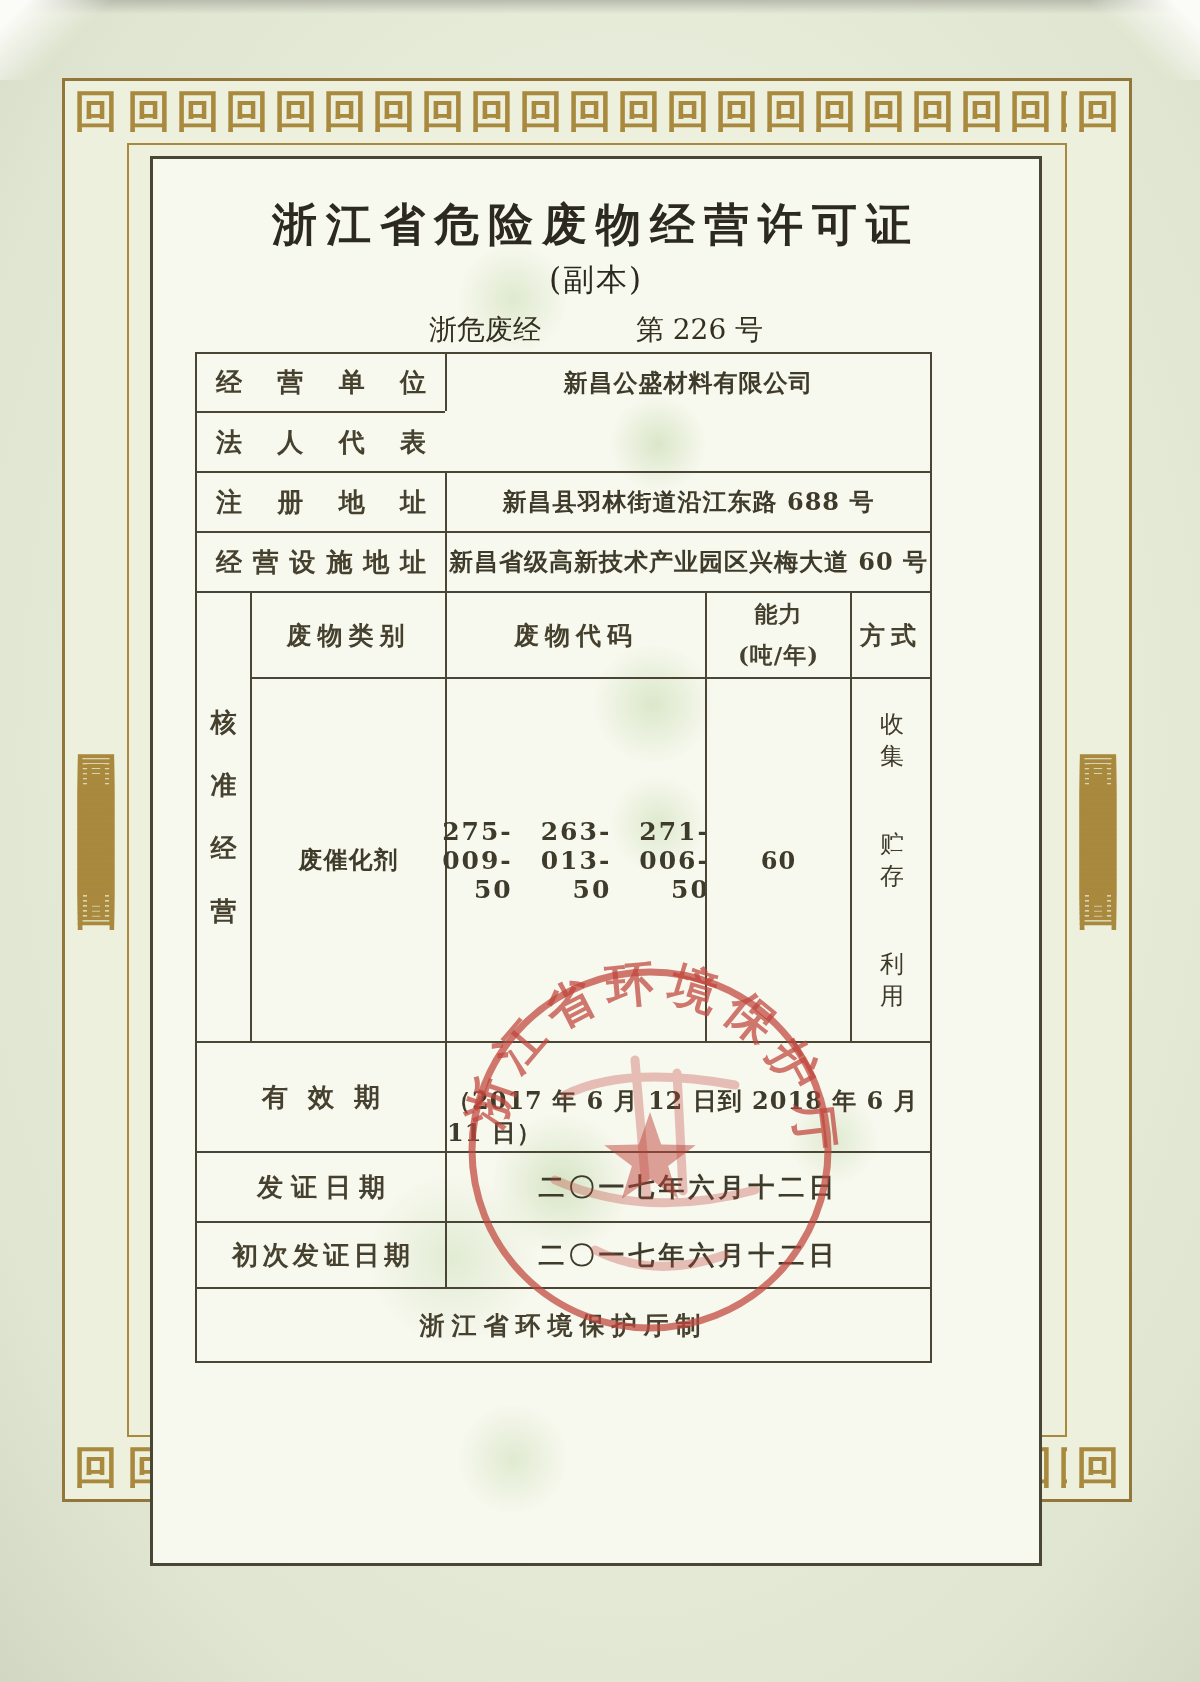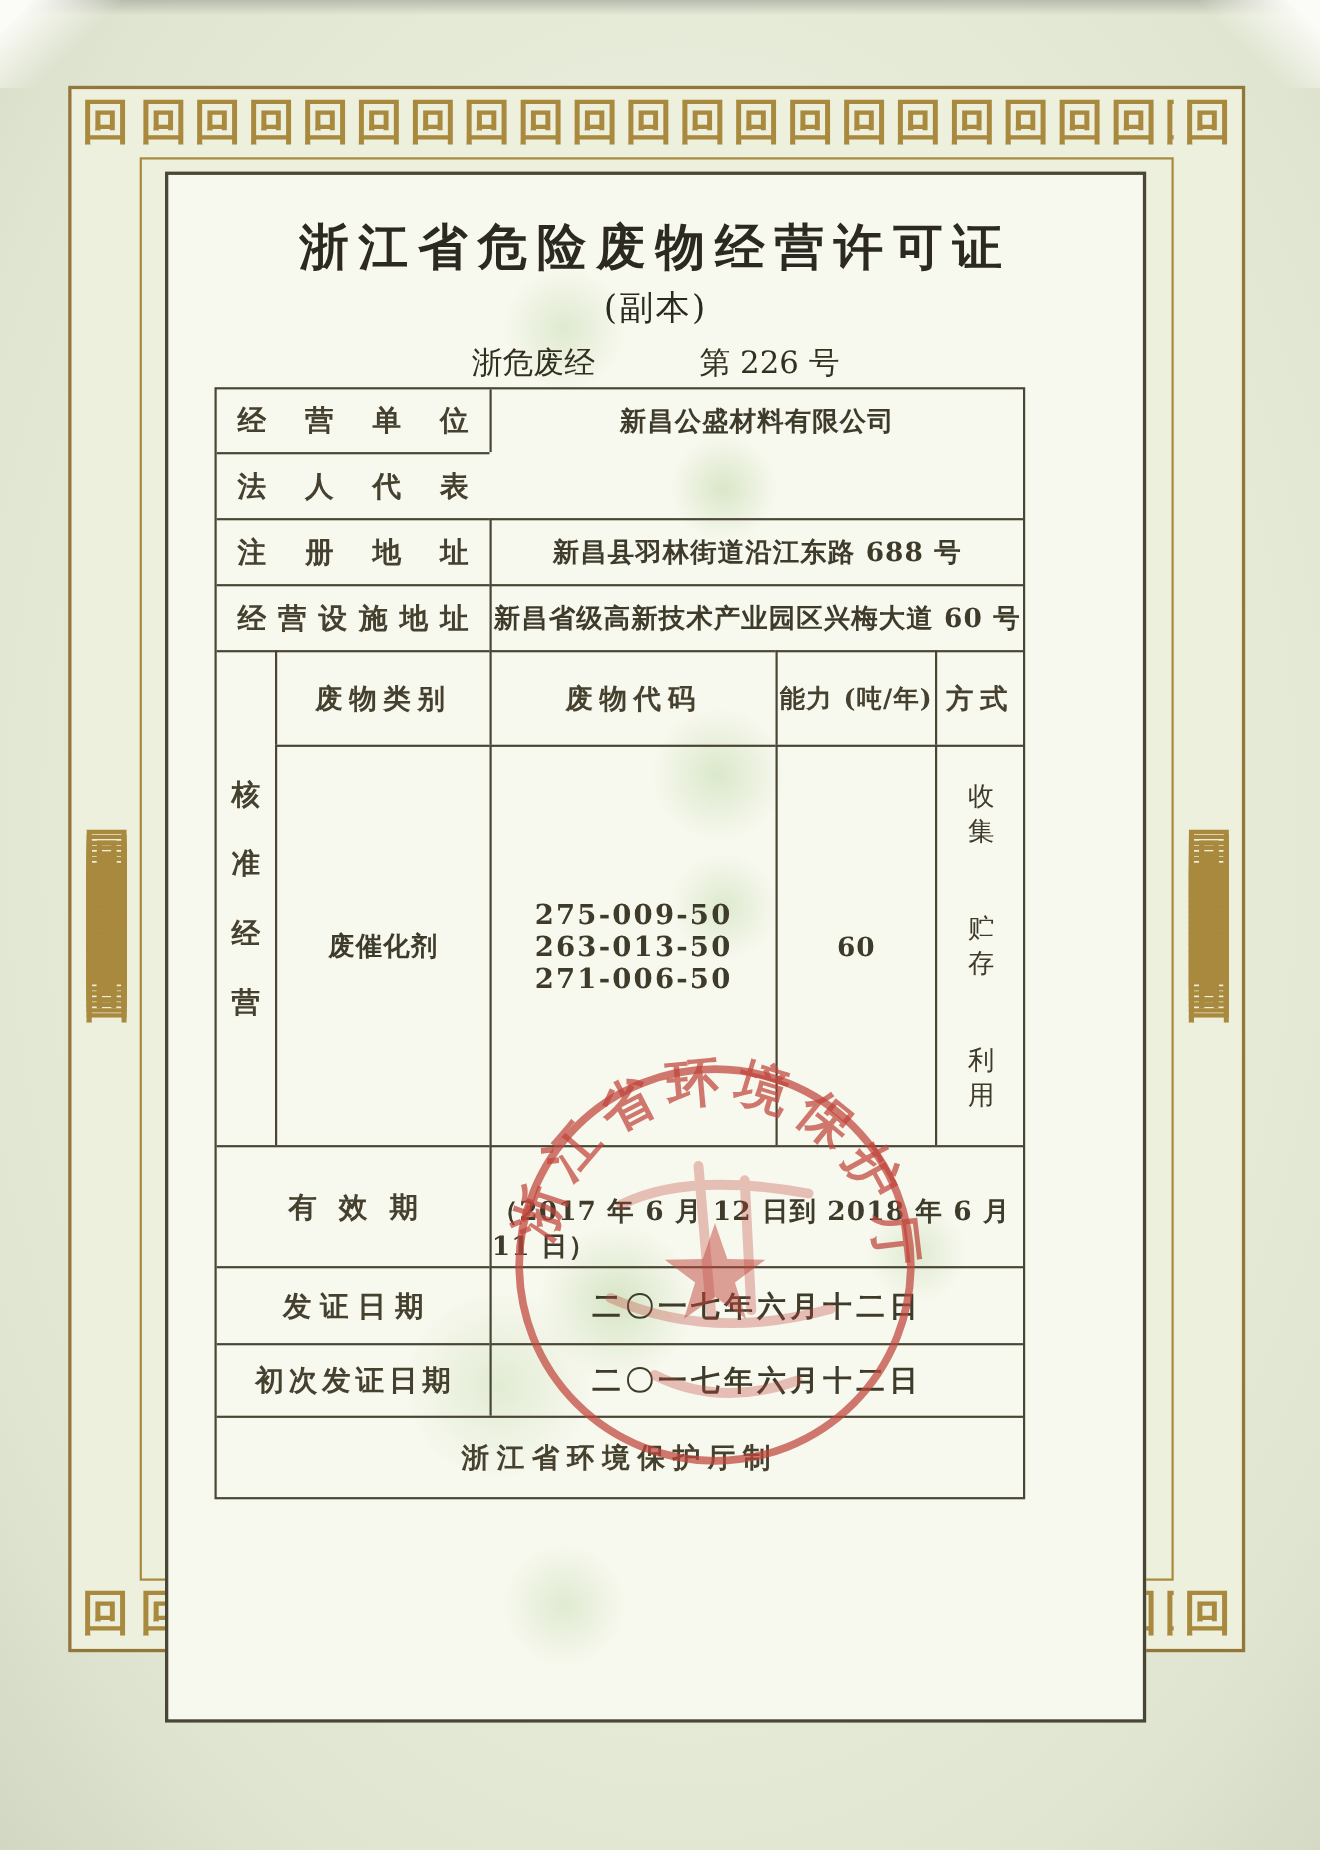--- a/index.html
+++ b/index.html
@@ -63,22 +63,22 @@
   .bt{border-top:2px solid #4a4636;}
   .lab{font-size:26px;font-weight:600;color:#46412f;}
   .val{font-size:24px;font-weight:700;letter-spacing:1px;color:#3f3b2b;}
   .spread{display:flex;justify-content:space-between;}
   .w210{width:210px;}
   .w118{width:118px;}
   .w128{width:128px;}
   .w178{width:178px;}
   .seccol{flex-direction:column;gap:28px;font-size:26px;font-weight:600;color:#46412f;}
   .hdr{font-size:25px;font-weight:600;letter-spacing:6px;color:#46412f;}
-  .hdr2{flex-direction:row;gap:10px;font-size:23px;font-weight:600;letter-spacing:1px;color:#46412f;}
-  .codes{flex-direction:column;font-size:25px;font-weight:600;letter-spacing:2px;color:#3f3b2b;}
+  .hdr2{flex-direction:column;gap:10px;font-size:23px;font-weight:600;letter-spacing:1px;color:#46412f;}
+  .codes{gap:28px;font-size:25px;font-weight:600;letter-spacing:2px;color:#3f3b2b;text-align:right;}
   .methods{flex-direction:column;gap:56px;font-size:24px;font-weight:400;letter-spacing:2px;color:#3f3b2b;padding-left:28px;}
   .validity-val{padding-top:40px;font-size:24px;}
   .issue-val{font-size:26px;letter-spacing:4px;}
   .footer-cell{font-size:25px;font-weight:700;letter-spacing:7px;color:#46412f;}
 
   
   .seal{position:absolute;left:445px;top:945px;pointer-events:none;}
 </style>
 </head>
 <body>

